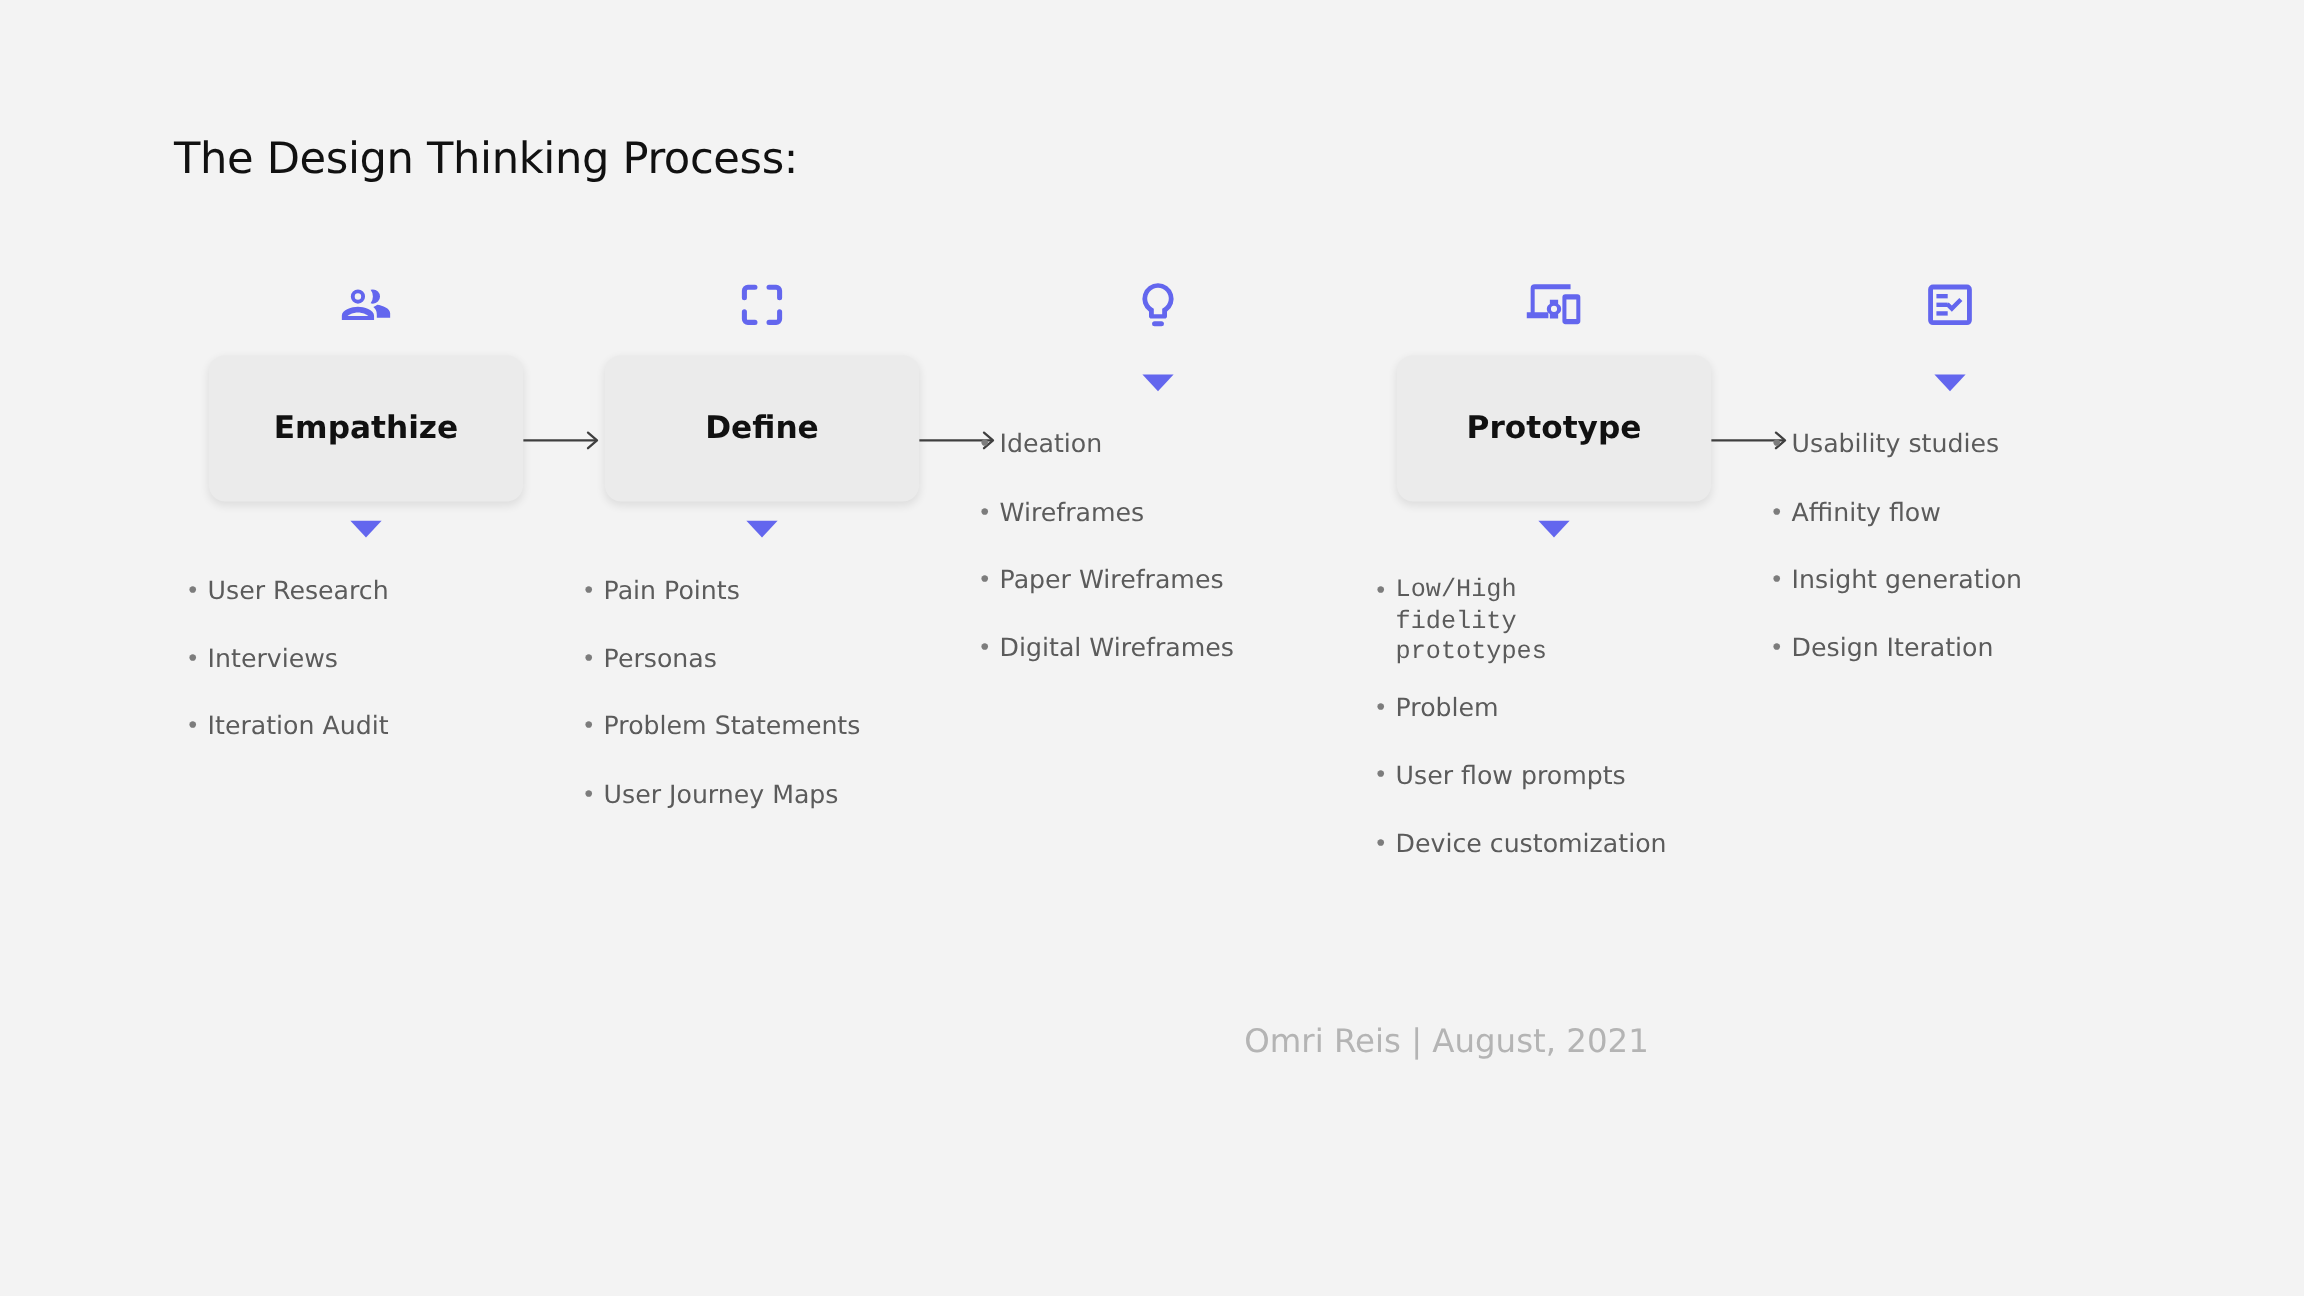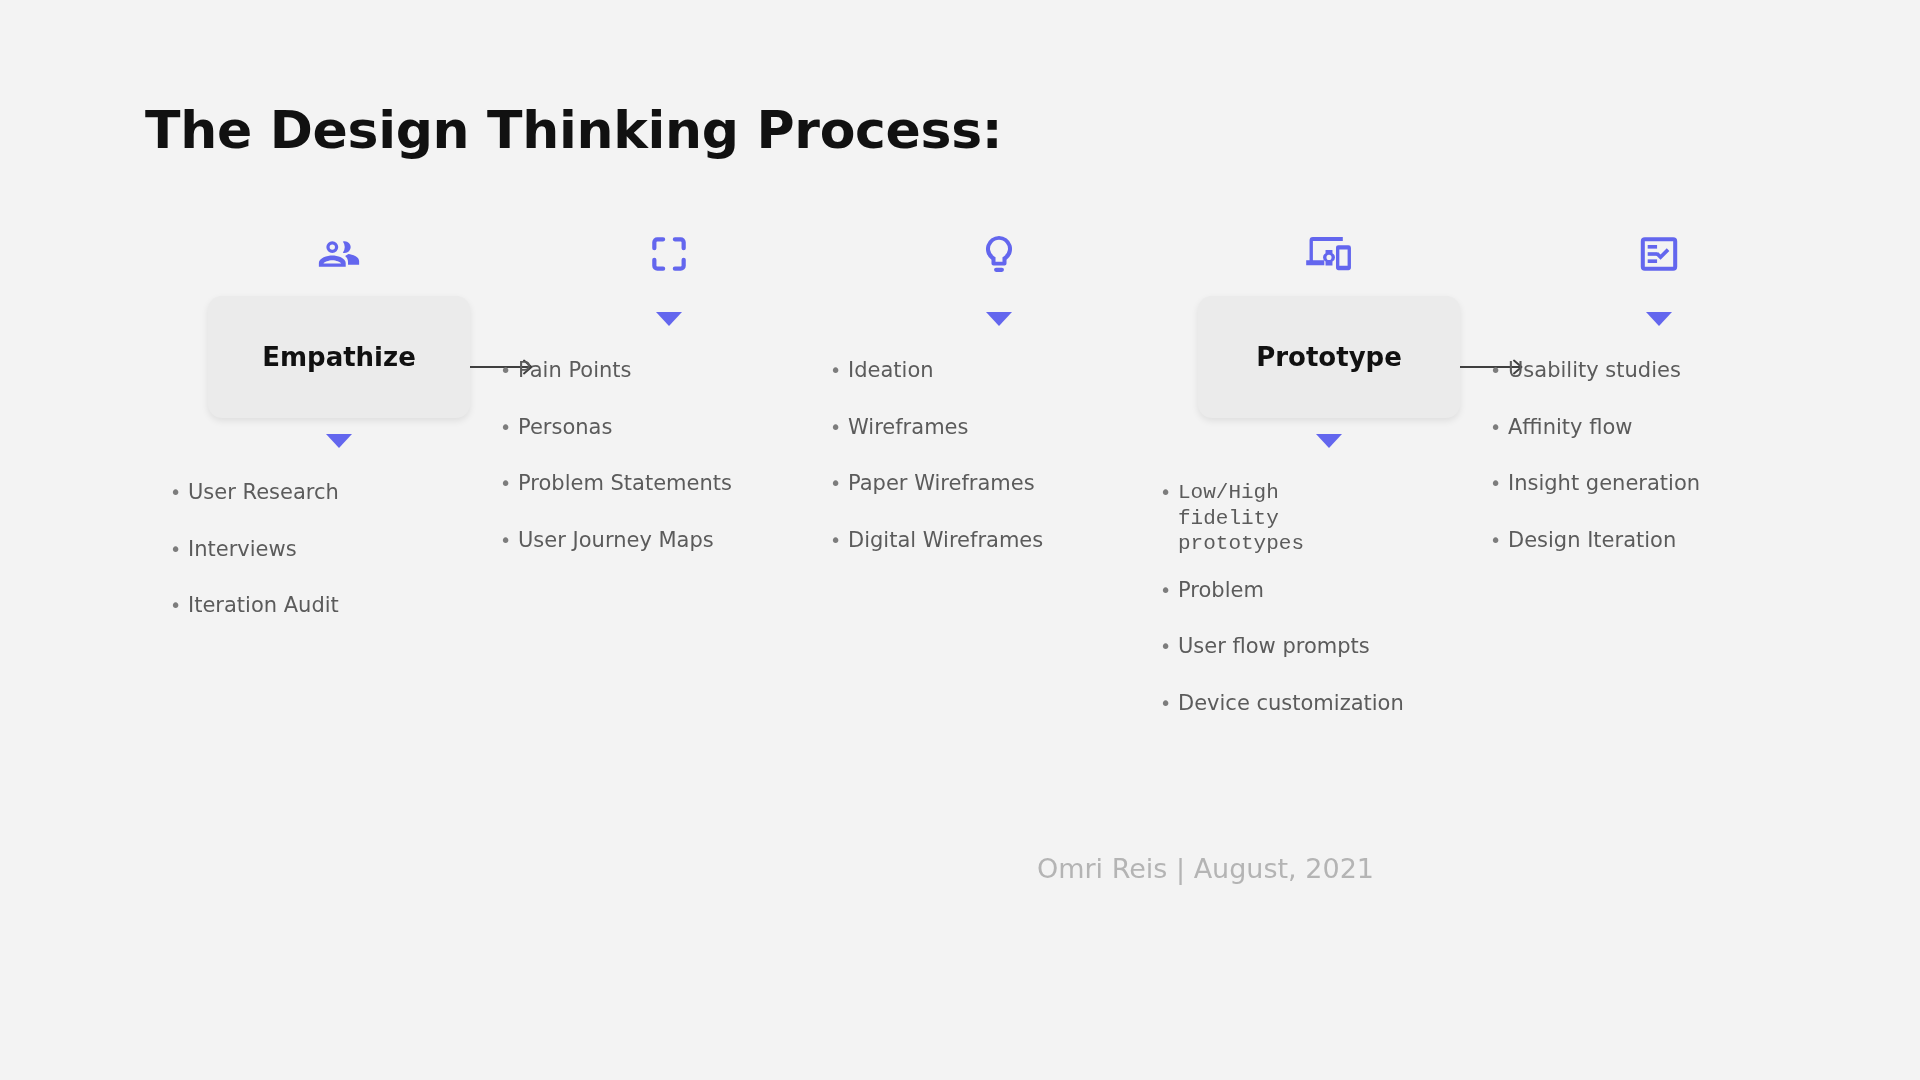--- a/index.html
+++ b/index.html
@@ -13,23 +13,23 @@
   body {
     background: #f3f3f3;
     font-family: "DejaVu Sans", "Liberation Sans", sans-serif;
     position: relative;
   }
 
   
   .page-title {
     position: absolute;
     left: 145px;
-    top: 100px;
-    font-size: 52px;
-    font-weight: bold;
+    top: 112px;
+    font-size: 36px;
+    font-weight: normal;
     color: #111111;
     letter-spacing: -0.3px;
     white-space: nowrap;
   }
 
   
   .stages {
     position: absolute;
     left: 140px;
     top: 226px;
@@ -37,21 +37,21 @@
     display: flex;
     align-items: flex-start;
   }
 
   .stage {
     width: 330px;
     flex: 0 0 330px;
     position: relative;
     display: flex;
     flex-direction: column;
-    align-items: flex-end;
+    align-items: center;
   }
 
   
   .stage-icon {
     width: 262px;
     height: 56px;
     display: flex;
     align-items: center;
     justify-content: center;
     margin-bottom: 14px;
@@ -182,20 +182,27 @@
     </div>
     <div class="stage">
       <div class="stage-icon">
         <svg width="44" height="44" viewBox="0 0 24 24" fill="none" stroke="#6366ee" stroke-width="2.3" stroke-linecap="round" stroke-linejoin="round">
           <path d="M4 8.8V5.6A1.6 1.6 0 0 1 5.6 4h3.2"></path>
           <path d="M15.2 4h3.2A1.6 1.6 0 0 1 20 5.6v3.2"></path>
           <path d="M20 15.2v3.2a1.6 1.6 0 0 1-1.6 1.6h-3.2"></path>
           <path d="M8.8 20H5.6A1.6 1.6 0 0 1 4 18.4v-3.2"></path>
         </svg>
       </div>
+      <div class="stage-card">
+        <span class="stage-card-label">Define</span>
+        <div class="connector"><svg width="68" height="20" viewBox="0 0 68 20">
+            <line x1="0" y1="10" x2="61" y2="10" stroke="#3f3f3f" stroke-width="1.9"></line>
+            <polyline points="54,3.5 61.5,10 54,16.5" fill="none" stroke="#3f3f3f" stroke-width="1.9" stroke-linecap="round" stroke-linejoin="round"></polyline>
+          </svg></div>
+      </div>
       <div class="down-arrow">
         <div class="tri"></div>
       </div>
       <ul class="bullets">
         <li class="list-item">
           <span class="dot">•</span>
           <span class="txt">Pain Points</span>
         </li>
         <li class="list-item">
           <span class="dot">•</span>

